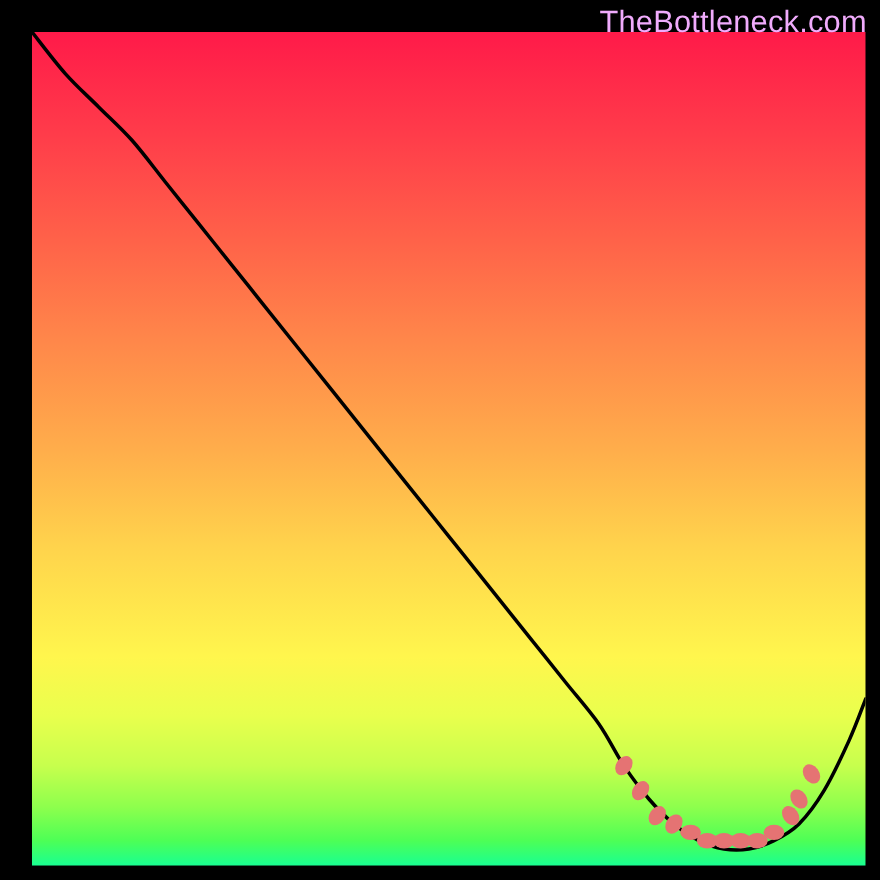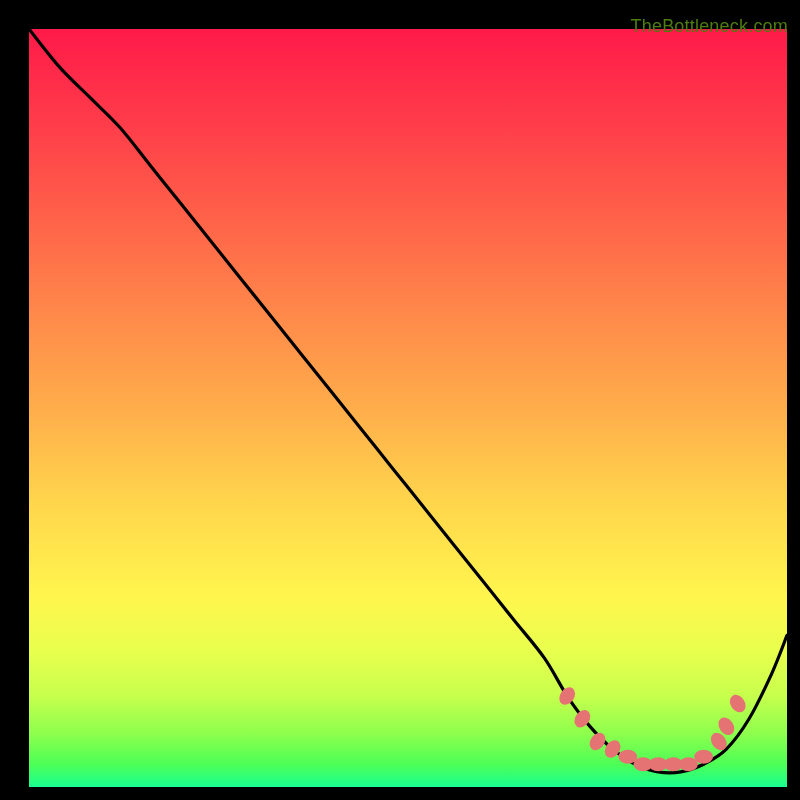--- a/index.html
+++ b/index.html
@@ -41,26 +41,25 @@
       #c7ff4d 88%,
       #8dff4d 93%,
       #4dff56 97%,
       #19ff91 100%
     );
   }
   .watermark {
     position: absolute;
     top: 4px;
     right: 12px;
-    color: #4d7c0f;
-    font-size: 18px;
+    color: #f0abfc;
+    font-size: 28px;
     letter-spacing: 0.2px;
     z-index: 10;
     user-select: none;
-    margin-top: 12px;
   }
   svg.curve {
     position: absolute;
     inset: 0;
     width: 100%;
     height: 100%;
   }
 </style>
 </head>
 <body>

